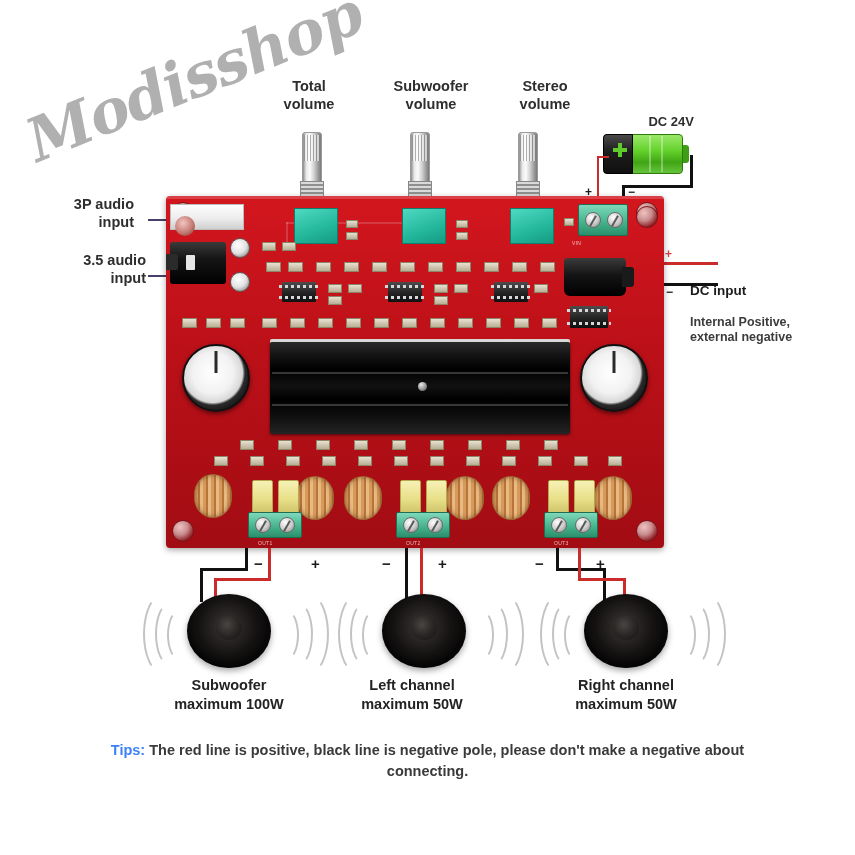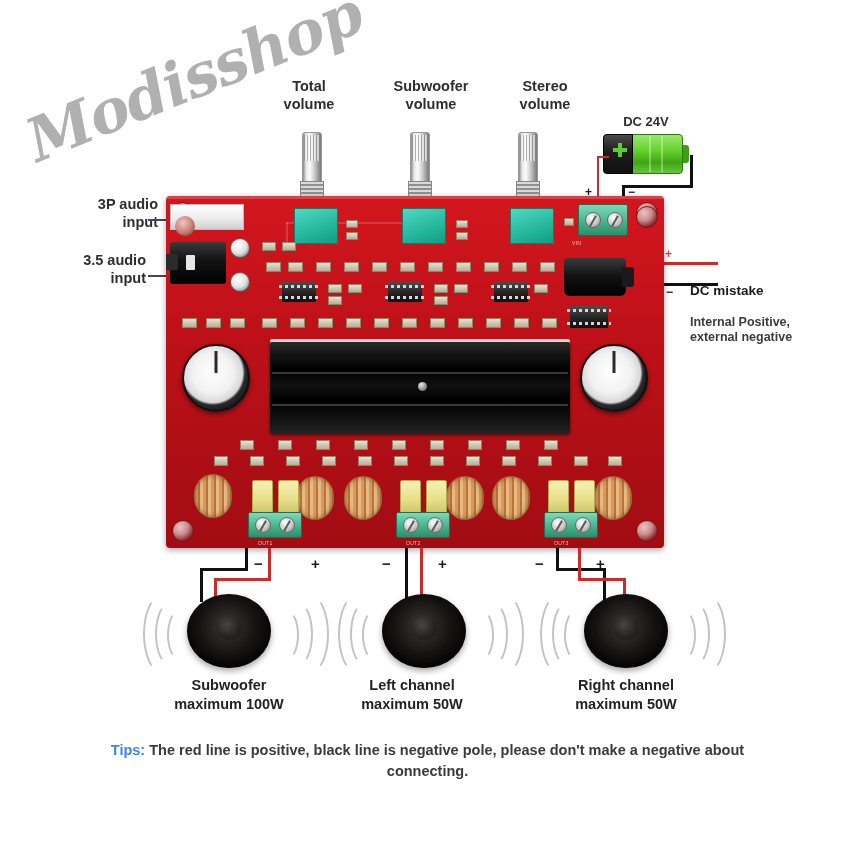--- a/index.html
+++ b/index.html
@@ -404,31 +404,31 @@
     <div class="watermark-text">Modisshop</div>
   </div>
 
   <div class="lbl" style="left:254px; top:78px; width:110px;">Total
 volume</div>
   <div class="lbl" style="left:372px; top:78px; width:118px;">Subwoofer
 volume</div>
   <div class="lbl" style="left:490px; top:78px; width:110px;">Stereo
 volume</div>
 
-  <div class="lbl left-al" style="left:56px; top:196px; width:102px;">3P audio
+  <div class="lbl left-al" style="left:32px; top:196px; width:102px;">3P audio
 input</div>
   <div class="leader" style="left:148px; top:219px; width:30px; height:2px;"></div>
   <div class="hiliteBox" style="left:173px; top:203px; width:34px; height:32px;"></div>
 
   <div class="lbl left-al" style="left:34px; top:252px; width:112px;">3.5 audio
 input</div>
   <div class="leader" style="left:148px; top:275px; width:32px; height:2px;"></div>
   <div class="hiliteBox dark" style="left:178px; top:242px; width:48px; height:62px;"></div>
 
-  <div class="lbl" style="left:598px; top:114px; width:96px; font-size:13px;">DC 24V</div>
+  <div class="lbl" style="left:598px; top:114px; width:96px; font-size:13px;text-align:right;">DC 24V</div>
 
   <div class="battery">
     <div class="bat-body"></div>
     <div class="bat-dark">
       <div class="bat-plus"></div>
     </div>
     <div class="bat-seg" style="left:46px;"></div>
     <div class="bat-seg" style="left:58px;"></div>
     <div class="bat-tip"></div>
   </div>
@@ -441,21 +441,21 @@
   <div class="sign sm" style="left:585px; top:186px;">+</div>
   <div class="sign sm" style="left:628px; top:186px;">−</div>
 
 
   <div class="wire red" style="left:660px; top:262px; width:58px; height:3px;"></div>
   <div class="wire black" style="left:660px; top:283px; width:58px; height:3px;"></div>
   <div class="sign sm" style="left:665px; top:248px; color:#d2414a;">+</div>
   <div class="sign sm" style="left:666px; top:286px;">−</div>
 
   <div class="lbl dcsock" style="left:690px; top:268px; width:165px;">
-    <b>DC mistake</b>
+    <b>DC input</b>
     <span>Internal Positive,
 external negative</span>
   </div>
 
   <div class="shaft" style="left:302px; top:132px; height:66px;">
       <div class="knurl"></div>
     </div>
   <div class="shaft" style="left:410px; top:132px; height:66px;">
       <div class="knurl"></div>
     </div>

